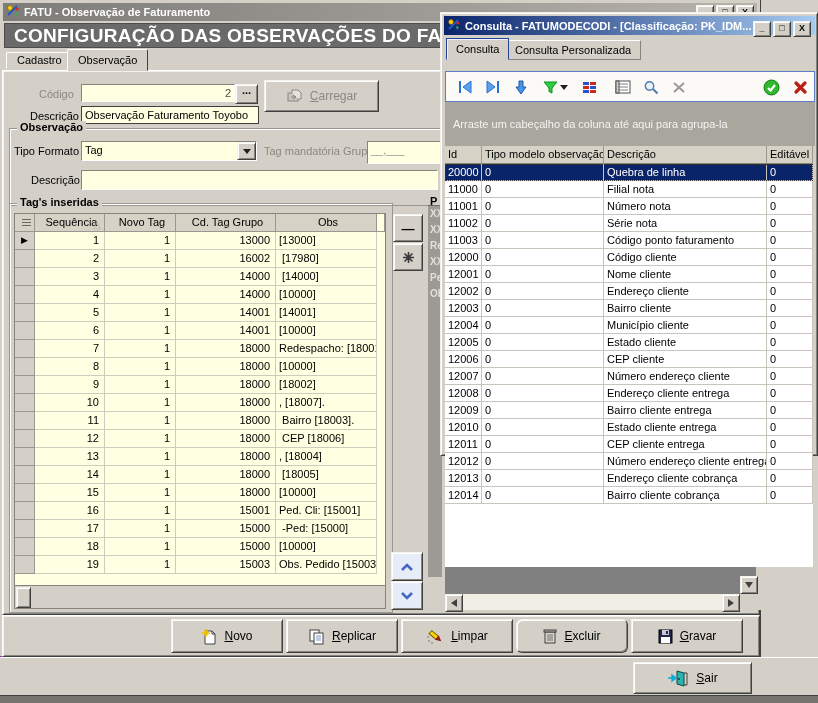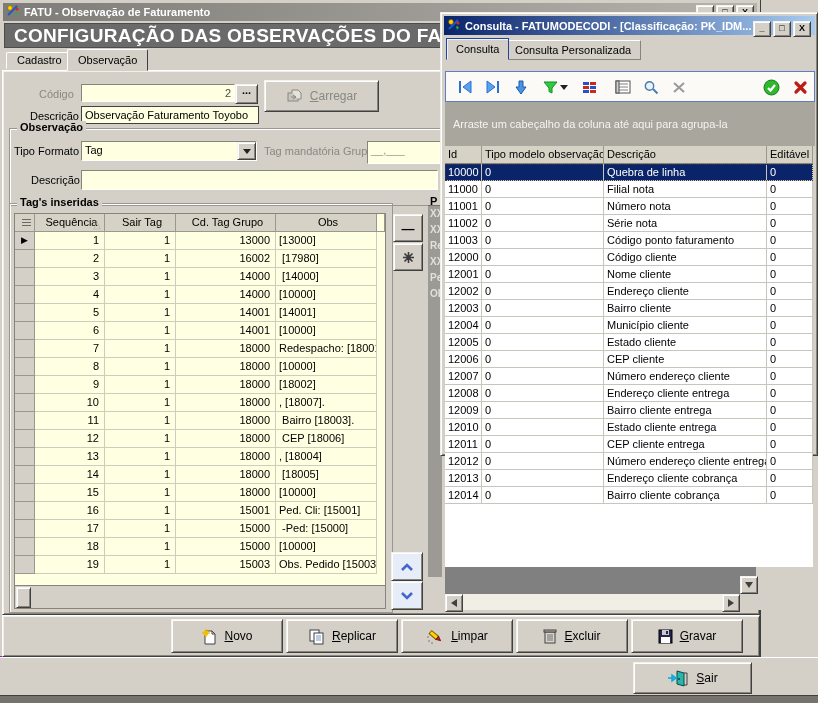--- a/index.html
+++ b/index.html
@@ -134,21 +134,21 @@
       <span class="lbl" style="left:21px;top:45px;">Descrição</span>
       <div class="field" style="left:71px;top:41px;width:357px;height:20px;"></div>
     </div>
 
     <div class="groupbox" style="left:6px;top:132px;width:382px;height:408px;">
       <span class="legend">Tag's inseridas</span>
       <div class="tgrid" style="left:4px;top:9px;width:372px;height:373px;">
         <div class="trow thead">
           <div><span class="gridglyph"></span></div>
           <div><span>Sequência</span><span class="sorttri">△</span></div>
-          <div>Sair Tag</div>
+          <div>Novo Tag</div>
           <div>Cd. Tag Grupo</div>
           <div>Obs</div>
           <div class="hfill"></div>
         </div>
         <div>
 
             <div class="trow">
               <div class="ind">▶</div>
               <div class="num">1</div>
               <div class="num">1</div>
@@ -387,21 +387,21 @@
             <path d="M12 6 l4 2 -4 2 z" fill="#d42a1c" stroke="#801010"></path>
           </g>
           <g fill="#9a9790">
             <circle cx="3" cy="13" r="1"></circle>
             <circle cx="6" cy="15" r="1"></circle>
             <circle cx="2" cy="9" r="1"></circle>
           </g>
         </svg>
       <span class="ulabel">Limpar</span>
     </div>
-    <div class="actbtn btn3d" style="left:513px;">
+    <div class="actbtn btn3d" style="left:513px;border-radius:6px;">
       <svg width="14" height="16">
           <rect x="2" y="4" width="10" height="11" fill="#d8d5cc" stroke="#404040"></rect>
           <rect x="1" y="2" width="12" height="2" fill="#b8b5ac" stroke="#404040"></rect>
           <g stroke="#707070">
             <path d="M5 6 v7 M7 6 v7 M9 6 v7"></path>
           </g>
         </svg>
       <span class="ulabel">Excluir</span>
     </div>
     <div class="actbtn btn3d" style="left:628px;">
@@ -532,21 +532,21 @@
   <div class="abs cgrid">
     <div class="crow chead">
       <div>Id</div>
       <div>Tipo modelo observação</div>
       <div>Descrição</div>
       <div>Editável</div>
     </div>
     <div>
 
         <div class="crow selected">
-          <div>10000</div>
+          <div>20000</div>
           <div>0</div>
           <div>Quebra de linha</div>
           <div>0</div>
         </div>
 
         <div class="crow">
           <div>11000</div>
           <div>0</div>
           <div>Filial nota</div>
           <div>0</div>

